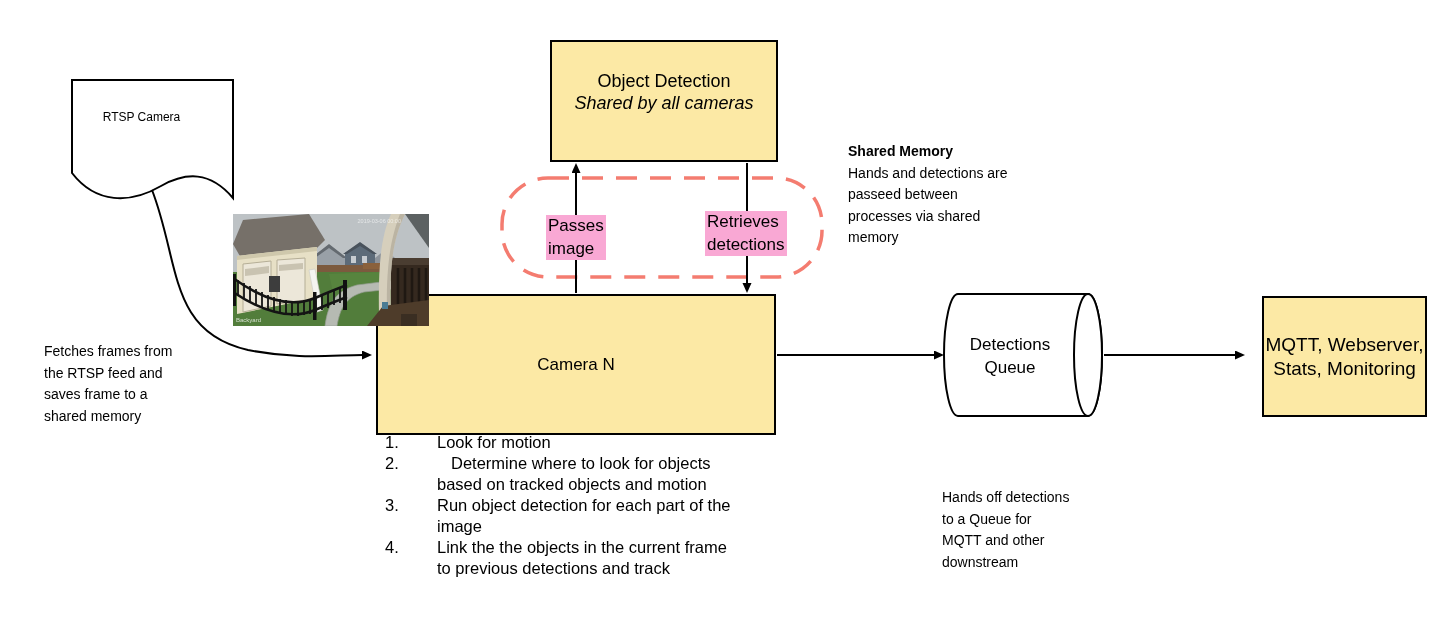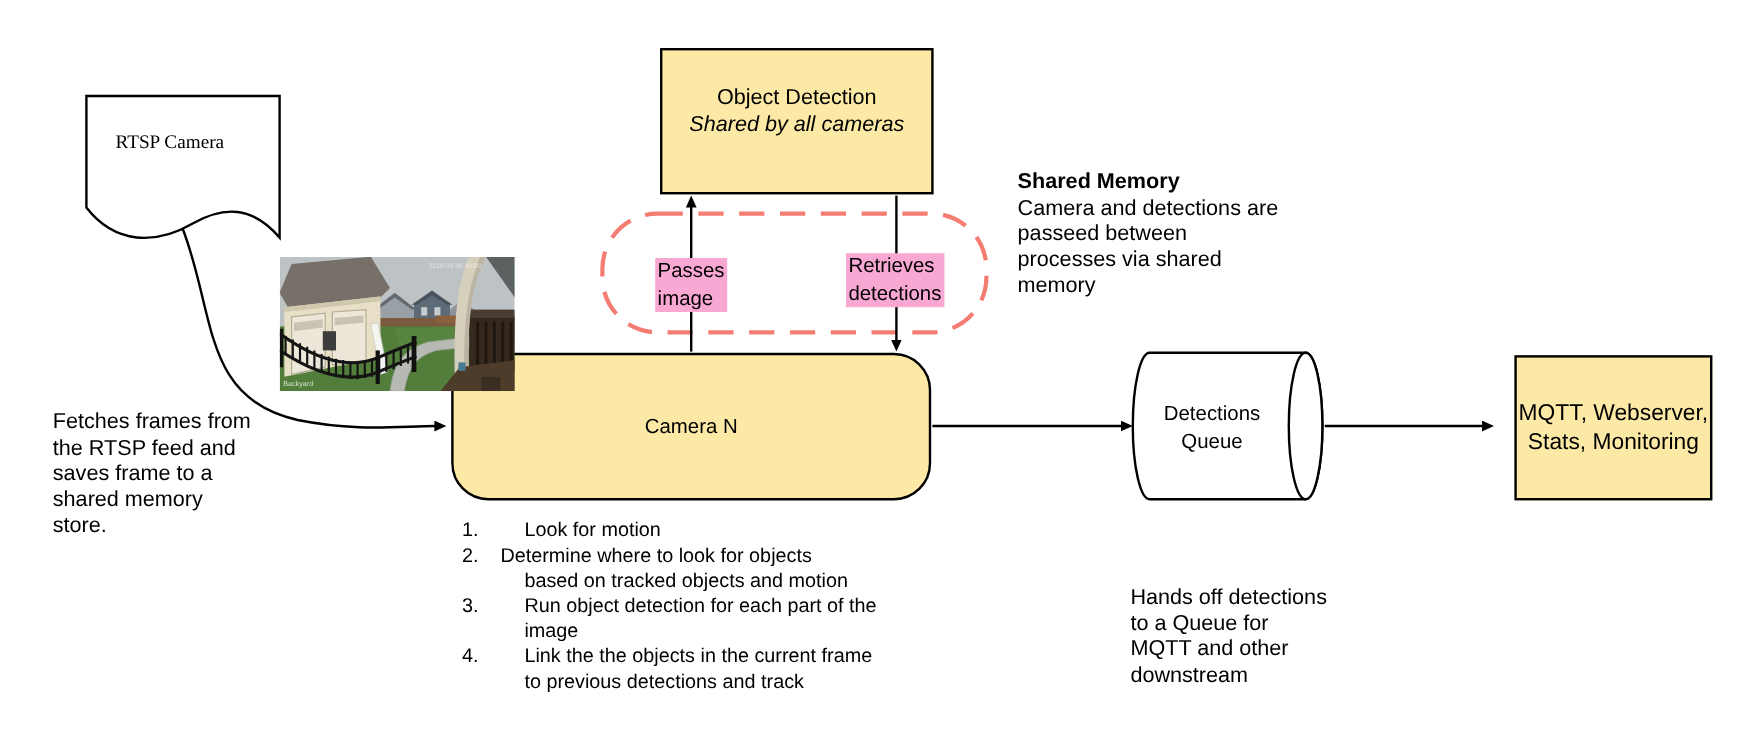--- a/index.html
+++ b/index.html
@@ -17,21 +17,21 @@
   .dash-rect { stroke:var(--shared-memory-dash,#F47C70); }
   .arrow { stroke:var(--arrow,#000); stroke-width:2; fill:none; }
   .shape { stroke:#000; stroke-width:2; fill:#fff; }
   .node-label { font-size:17px; }
   .node-label-lg { font-size:18px; line-height:22px; }
   .italic { font-style:italic; }
   .shape-label { position:absolute; text-align:center; }
   .arrow-label {
     position:absolute; background:#f9a8d4; font-size:17px; line-height:22.5px; padding:0 2px;
   }
-  .note { position:absolute; font-size:18px; line-height:21.5px; }
+  .note { position:absolute; font-size:14px; line-height:21.5px; }
   .note .bold { font-weight:bold; }
   .list-num, .list-line { position:absolute; font-size:16.5px; line-height:21px; white-space:nowrap; }
   .photo { position:absolute; left:233px; top:214px; width:196px; height:112px; overflow:hidden; }
 </style>
 </head>
 <body>
 
 <div class="canvas">
 
   <svg class="layer" width="1448" height="625" viewBox="0 0 1448 625">
@@ -54,28 +54,28 @@
     <line class="arrow" marker-end="url(#ah)" x1="777" y1="355" x2="935" y2="355"></line>
 
     <line class="arrow" marker-end="url(#ah)" x1="1104" y1="355" x2="1236" y2="355"></line>
 
     <g>
       <path class="shape" d="M958,294 H1088 A14,61 0 0 1 1088,416 H958 A14,61 0 0 1 958,294 Z"></path>
       <ellipse class="shape" cx="1088" cy="355" rx="14" ry="61"></ellipse>
     </g>
   </svg>
 
-  <div class="shape-label" style="left:74px; top:110px; width:135px; font-size:16px;font-family:Liberation Serif, serif;">RTSP Camera</div>
+  <div class="shape-label" style="left:74px; top:110px; width:135px; font-size:12px;">RTSP Camera</div>
 
   <div class="box node-label-lg" style="left:550px; top:40px; width:228px; height:122px; padding-bottom:18px;">
     <div>Object Detection</div>
     <div class="italic">Shared by all cameras</div>
   </div>
 
-  <div class="box node-label" style="left:376px; top:294px; width:400px; height:123px;border-radius:31px;">
+  <div class="box node-label" style="left:376px; top:294px; width:400px; height:141px;">
     <div>Camera N</div>
   </div>
 
   <div class="box" style="left:1262px; top:296px; width:165px; height:121px; font-size:19px; line-height:24px;">
     <div>MQTT, Webserver,</div>
     <div>Stats, Monitoring</div>
   </div>
 
   <div class="shape-label" style="left:949px; top:333px; width:122px; font-size:17px; line-height:23px;">
     <div>Detections</div>
@@ -89,43 +89,42 @@
   <div class="arrow-label" style="left:705px; top:211px;">
     <div>Retrieves</div>
     <div>detections</div>
   </div>
 
   <div class="note" style="left:44px; top:341px; width:190px;">
     <div>Fetches frames from</div>
     <div>the RTSP feed and</div>
     <div>saves frame to a</div>
     <div>shared memory</div>
-    <div>store.</div>
   </div>
 
   <div class="note" style="left:848px; top:141px; width:230px;">
     <div class="bold">Shared Memory</div>
-    <div>Camera and detections are</div>
+    <div>Hands and detections are</div>
     <div>passeed between</div>
     <div>processes via shared</div>
     <div>memory</div>
   </div>
 
   <div class="note" style="left:942px; top:441px; width:200px;margin-top:46px;">
     <div>Hands off detections</div>
     <div>to a Queue for</div>
     <div>MQTT and other</div>
     <div>downstream</div>
   </div>
 
   <div>
     <div class="list-num" style="left:385px; top:432px;">1.</div>
     <div class="list-line" style="left:437px; top:432px;">Look for motion</div>
     <div class="list-num" style="left:385px; top:453px;">2.</div>
-    <div class="list-line" style="left:417px; top:453px;">Determine where to look for objects</div>
+    <div class="list-line" style="left:451px; top:453px;">Determine where to look for objects</div>
     <div class="list-line" style="left:437px; top:474px;">based on tracked objects and motion</div>
     <div class="list-num" style="left:385px; top:495px;">3.</div>
     <div class="list-line" style="left:437px; top:495px;">Run object detection for each part of the</div>
     <div class="list-line" style="left:437px; top:516px;">image</div>
     <div class="list-num" style="left:385px; top:537px;">4.</div>
     <div class="list-line" style="left:437px; top:537px;">Link the the objects in the current frame</div>
     <div class="list-line" style="left:437px; top:558px;">to previous detections and track</div>
   </div>
 
   <div class="photo">

